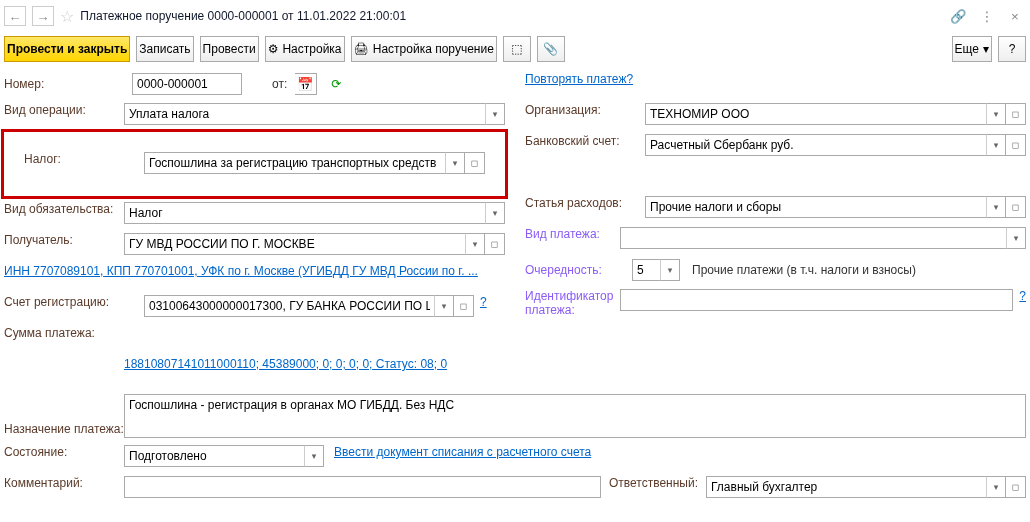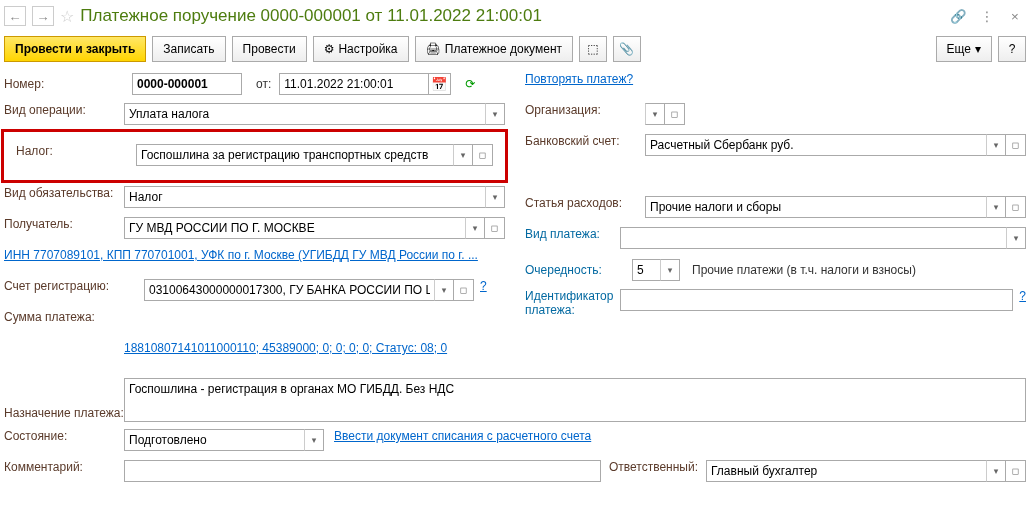--- a/index.html
+++ b/index.html
@@ -1,38 +1,38 @@
 <!DOCTYPE html>
 <html><head>
 <meta charset="utf-8">
 <style>
 *{box-sizing:border-box;margin:0;padding:0}
 body{font-family:Arial,sans-serif;font-size:12px;color:#333;background:#fff;padding:4px}
 .header-row{display:flex;align-items:center;gap:6px;padding:2px 0 6px}
 .nav-btn{width:22px;height:20px;border:1px solid #ccc;background:#fff;display:flex;align-items:center;justify-content:center;cursor:pointer;color:#888}
 .star-icon{color:#ccc;font-size:16px}
-.title{font-size:17px;font-weight:normal;color:#4d7c0f;flex:1}
+.title{font-size:12px;font-weight:normal;color:#0f172a;flex:1}
 .toolbar{display:flex;align-items:center;gap:6px;padding:4px 0 10px;border-bottom:none}
-.btn{height:26px;padding:0 10px;border:1px solid #aaa;background:linear-gradient(#fff,#eee);cursor:pointer;font-size:12px;display:flex;align-items:center;gap:4px}
+.btn{height:26px;padding:0 2px;border:1px solid #aaa;background:linear-gradient(#fff,#eee);cursor:pointer;font-size:12px;display:flex;align-items:center;gap:4px}
 .btn-yellow{background:linear-gradient(#ffe766,#ffd500);border-color:#cc9900;font-weight:bold}
 .btn-icon{width:28px;height:26px;padding:0;justify-content:center}
 .spacer{flex:1}
 .form-grid{display:flex;gap:20px}
 .col{flex:1}
 .form-row{display:flex;margin-bottom:7px;min-height:24px}
 .label{width:120px;color:#5a3a2a;flex-shrink:0}
 .label-wide{width:140px}
-.label-narrow{width:95px;color:#0369a1;flex-shrink:0}
+.label-narrow{width:95px;color:#8b5cf6;flex-shrink:0}
 .input{height:22px;border:1px solid #aaa;padding:0 4px;font-size:12px;background:#fff;flex:1}
 .input-with-btns{display:flex;flex:1}
 .input-with-btns .input{flex:1;border-right:none}
 .select-btn{width:20px;height:22px;border:1px solid #aaa;border-left:1px solid #ccc;background:#fff;cursor:pointer;display:flex;align-items:center;justify-content:center;color:#666;font-size:9px}
 .select-btn+.select-btn{border-left:none}
 .link{color:#0066cc;text-decoration:underline;cursor:pointer}
-.highlight-box{border:3px solid #cc0000;padding:12px;margin:-5px -3px 3px -3px}
+.highlight-box{border:3px solid #cc0000;padding:20px;margin:-5px -3px 3px -3px}
 .highlight-box .form-row{margin-bottom:0}
 .watermark{position:absolute;top:240px;left:50%;transform:translateX(-50%);font-size:28px;color:#ddd;pointer-events:none;z-index:0;text-align:center;line-height:1.2}
 .watermark-sub{font-size:15px;color:#e0e0e0}
 .content{position:relative}
 .number-row{display:flex;align-items:center;gap:8px}
 .date-group{display:flex;align-items:center}
 .date-input{width:150px}
 .cal-btn{width:22px;height:22px;border:1px solid #aaa;border-left:none;background:#fff;cursor:pointer;display:flex;align-items:center;justify-content:center}
 .textarea{height:44px;border:1px solid #aaa;padding:3px 4px;font-size:12px;flex:1;resize:none;font-family:inherit}
 .queue-row{display:flex;align-items:center;gap:12px}
@@ -56,40 +56,39 @@
 <div class="toolbar">
   <button class="btn btn-yellow">Провести и закрыть</button>
   <button class="btn">Записать</button>
   <button class="btn">Провести</button>
   <button class="btn">
         <span>⚙</span>
         <span>Настройка</span>
       </button>
   <button class="btn">
         <span>🖨</span>
-        <span>Платежное документ</span>
+        <span>Настройка поручение</span>
       </button>
   <button class="btn btn-icon">⬚</button>
   <button class="btn btn-icon">📎</button>
   <div class="spacer"></div>
   <button class="btn">
         <span>Еще</span> 
         <span>▾</span>
       </button>
   <button class="btn btn-icon">?</button>
 </div>
 
 <div class="form-grid">
 <div class="col">
   <div class="form-row number-row">
     <span class="label">Номер:</span>
-    <input class="input" style="width: 110px; flex: 0 0 auto; font-weight: bold;" value="0000-000001">
-    <span style="margin-left:6px">от:</span>
+    <input class="input" style="width: 110px; flex: 0 0 auto;" value="0000-000001">
+    <span style="margin-left:22px">от:</span>
     <div class="date-group">
-      <input class="input date-input" value="11.01.2022 21:00:01" style="">
       <button class="cal-btn">📅</button>
     </div>
     <span style="color:#090;margin-left:6px;cursor:pointer">⟳</span>
   </div>
 
   <div class="form-row">
     <span class="label">Вид операции:</span>
     <div class="input-with-btns">
       <input class="input" value="Уплата налога" style="">
       <button class="select-btn">▾</button>
@@ -149,20 +148,21 @@
 </div>
 
 <div class="col">
   <div class="form-row">
     <a class="link">Повторять платеж?</a>
   </div>
 
   <div class="form-row">
     <span class="label">Организация:</span>
     <div class="input-with-btns">
+      <input class="input" value="ТЕХНОМИР ООО" style="">
       <button class="select-btn">▾</button>
       <button class="select-btn">◻</button>
     </div>
   </div>
 
   <div class="form-row">
     <span class="label">Банковский счет:</span>
     <div class="input-with-btns">
       <input class="input" value="Расчетный Сбербанк руб." style="">
       <button class="select-btn">▾</button>

